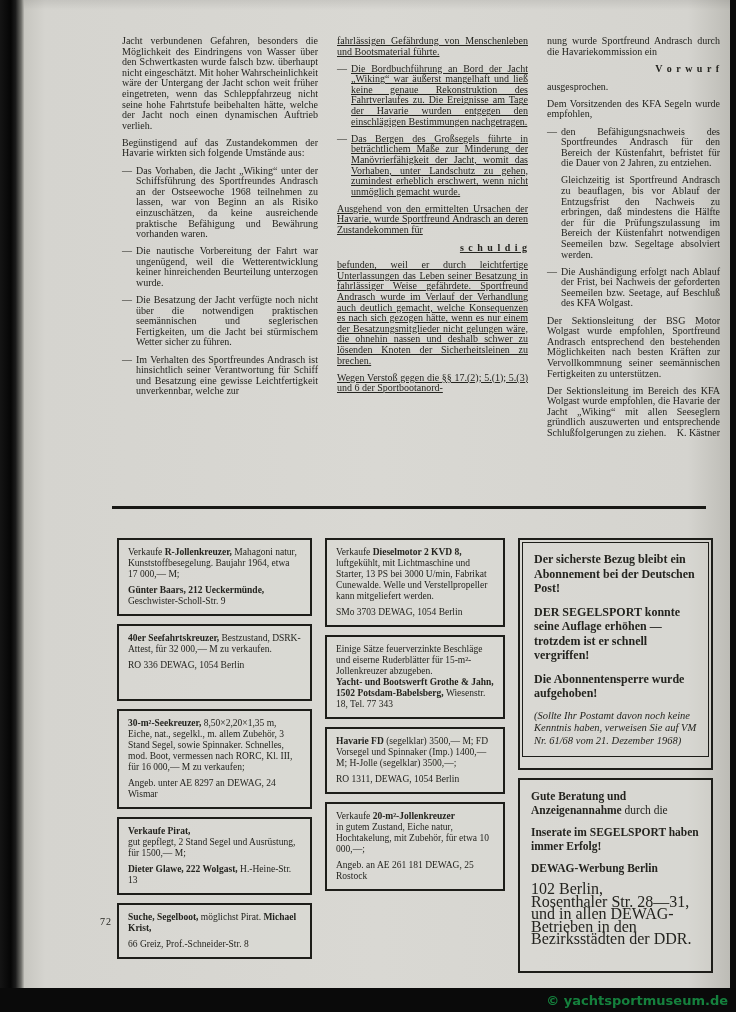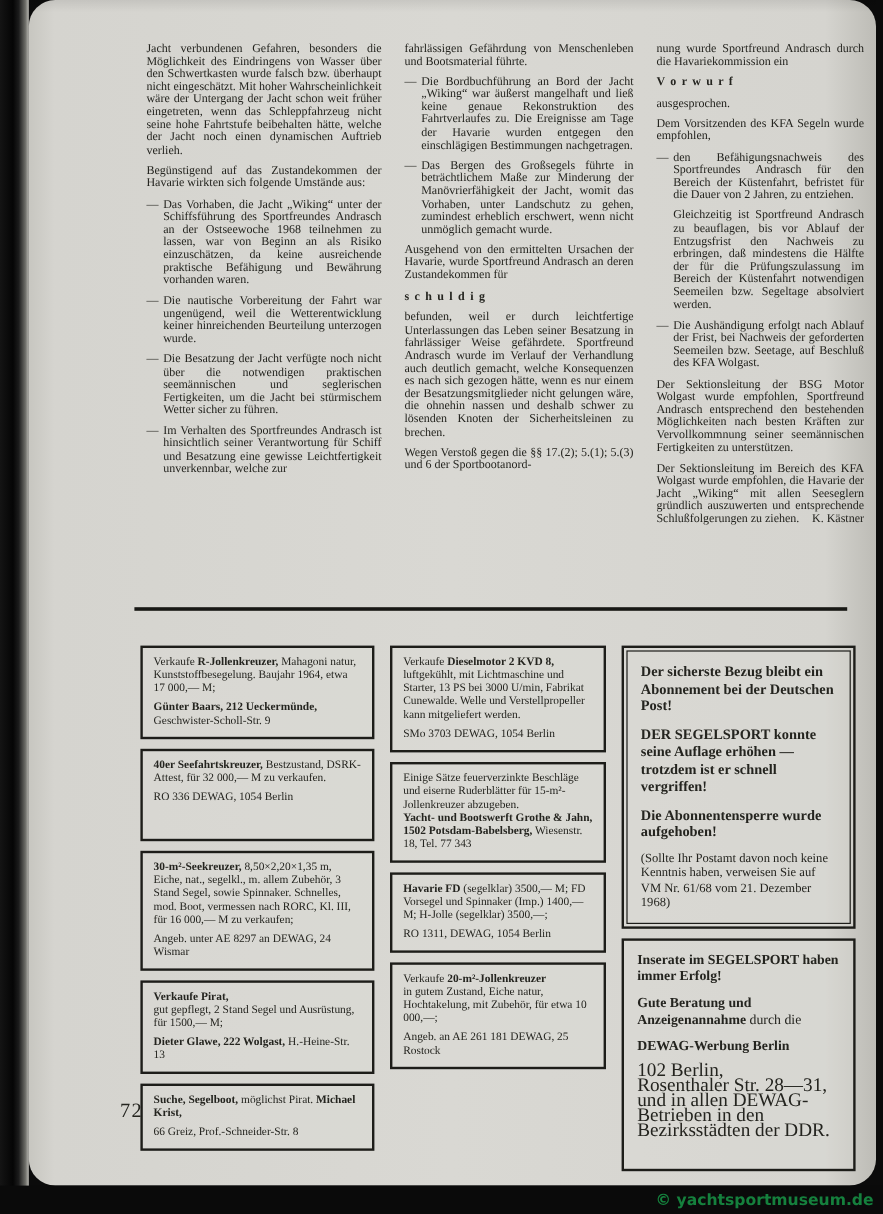--- a/index.html
+++ b/index.html
@@ -11,41 +11,40 @@
   }
   
   .binding{
     position:absolute;left:0;top:0;width:24px;height:1012px;
     background:linear-gradient(90deg,#141414 0%,#050505 45%,#1c1c1c 65%,#6d6d68 88%,#b9b8b2 100%);
   }
   
   .page{
     position:absolute;left:24px;top:0;width:706px;height:988px;
     background:linear-gradient(90deg,#c7c6c0 0%,#d5d4cf 3%,#d9d8d3 50%,#d5d4cf 94%,#bdbcb6 100%);
-    border-radius:22px;
   }
   .page::after{ 
     content:"";position:absolute;left:0;top:0;right:0;height:10px;
     background:linear-gradient(180deg,rgba(0,0,0,.08),rgba(0,0,0,0));
   }
 
   
   .article{
     position:absolute;left:98px;top:36px;width:598px;
     display:flex;justify-content:space-between;
   }
   .col{font-size:10px;line-height:10.6px;text-align:justify;}
   .col1{width:196px;}
-  .col2{width:191px;}
+  .col2{width:191px;text-decoration:underline;}
   .col3{width:173px;}
   .col p{margin:0 0 6.5px 0;}
   .bullet{position:relative;padding-left:14px;}
   .dash{position:absolute;left:0;top:0;}
   .bullet-cont{padding-left:14px;}
-  .verdict{text-align:left;font-weight:bold;letter-spacing:1px;margin:7px 0 7px 0 !important;}
+  .verdict{text-align:right;font-weight:bold;letter-spacing:1px;margin:7px 0 7px 0 !important;}
   .sig{float:right;}
 
   .rule{
     position:absolute;left:88px;top:506px;width:594px;height:3px;background:#181815;
   }
 
   
   .ads{
     position:absolute;left:93px;top:538px;width:596px;
     display:flex;justify-content:space-between;align-items:flex-start;
@@ -60,27 +59,27 @@
     font-size:9.5px;line-height:11px;
   }
   .ad-box p{margin:0;}
   .ad-contact{margin-top:5px !important;}
   b{font-weight:bold;}
 
   
   .promo-outer{border:2px solid #1d1d19;padding:2px;margin-bottom:8px;box-sizing:border-box;background:rgba(222,221,216,.35);}
   .promo-inner{border:1px solid #1d1d19;padding:9px 11px;}
   .promo-inner p{margin:0 0 9px 0;font-size:12px;line-height:14.5px;font-weight:bold;}
-  .promo-inner p.small{font-size:10.5px;line-height:12.5px;font-weight:normal;margin-bottom:0;}
+  .promo-inner p.small{font-size:10.5px;line-height:12.5px;font-weight:normal;margin-bottom:0;font-style:italic;}
   .dewag-box{border:2px solid #1d1d19;padding:9px 11px;box-sizing:border-box;background:rgba(222,221,216,.35);}
   .dewag-box p{margin:0 0 8px 0;font-size:11.5px;line-height:14px;font-weight:bold;}
   .dewag-box p.addr{font-weight:normal;font-size:16px;line-height:12.5px;margin-bottom:16px;}
   .dewag-box .plain{font-weight:normal;}
 
-  .pagenum{position:absolute;left:76px;top:916px;font-size:17px;letter-spacing:1px;}
+  .pagenum{position:absolute;left:76px;top:916px;font-size:10px;letter-spacing:1px;}
 
   
   .bottombar{
     position:absolute;left:0;bottom:0;width:736px;height:24px;background:#0a0a0a;
     display:flex;align-items:center;justify-content:flex-end;
   }
   .watermark{
     color:#15803d;font-family:"DejaVu Sans","Liberation Sans",sans-serif;
     font-weight:bold;font-size:13px;padding-right:8px;
   }
@@ -178,22 +177,22 @@
     <div class="ad-col ad-col-r">
       <div class="promo-outer" style="min-height:232px">
         <div class="promo-inner">
           <p>Der sicherste Bezug bleibt ein Abonnement bei der Deutschen Post!</p>
           <p>DER SEGELSPORT konnte seine Auflage erhöhen — trotzdem ist er schnell vergriffen!</p>
           <p>Die Abonnentensperre wurde aufgehoben!</p>
           <p class="small">(Sollte Ihr Postamt davon noch keine Kenntnis haben, verweisen Sie auf VM Nr. 61/68 vom 21. Dezember 1968)</p>
         </div>
       </div>
       <div class="dewag-box" style="min-height:137px;margin-bottom:0">
+        <p><span>Gute Beratung und Anzeigenannahme</span> <span class="plain">durch die</span></p>
         <p>Inserate im SEGELSPORT haben immer Erfolg!</p>
-        <p><span>Gute Beratung und Anzeigenannahme</span> <span class="plain">durch die</span></p>
         <p>DEWAG-Werbung Berlin</p>
         <p class="addr"><span>102 Berlin,</span><br><span>Rosenthaler Str. 28—31, und in allen DEWAG-Betrieben in den Bezirksstädten der DDR.</span></p>
       </div>
     </div>
 
   </div>
 
   <div class="pagenum">72</div>
 </div>
 

